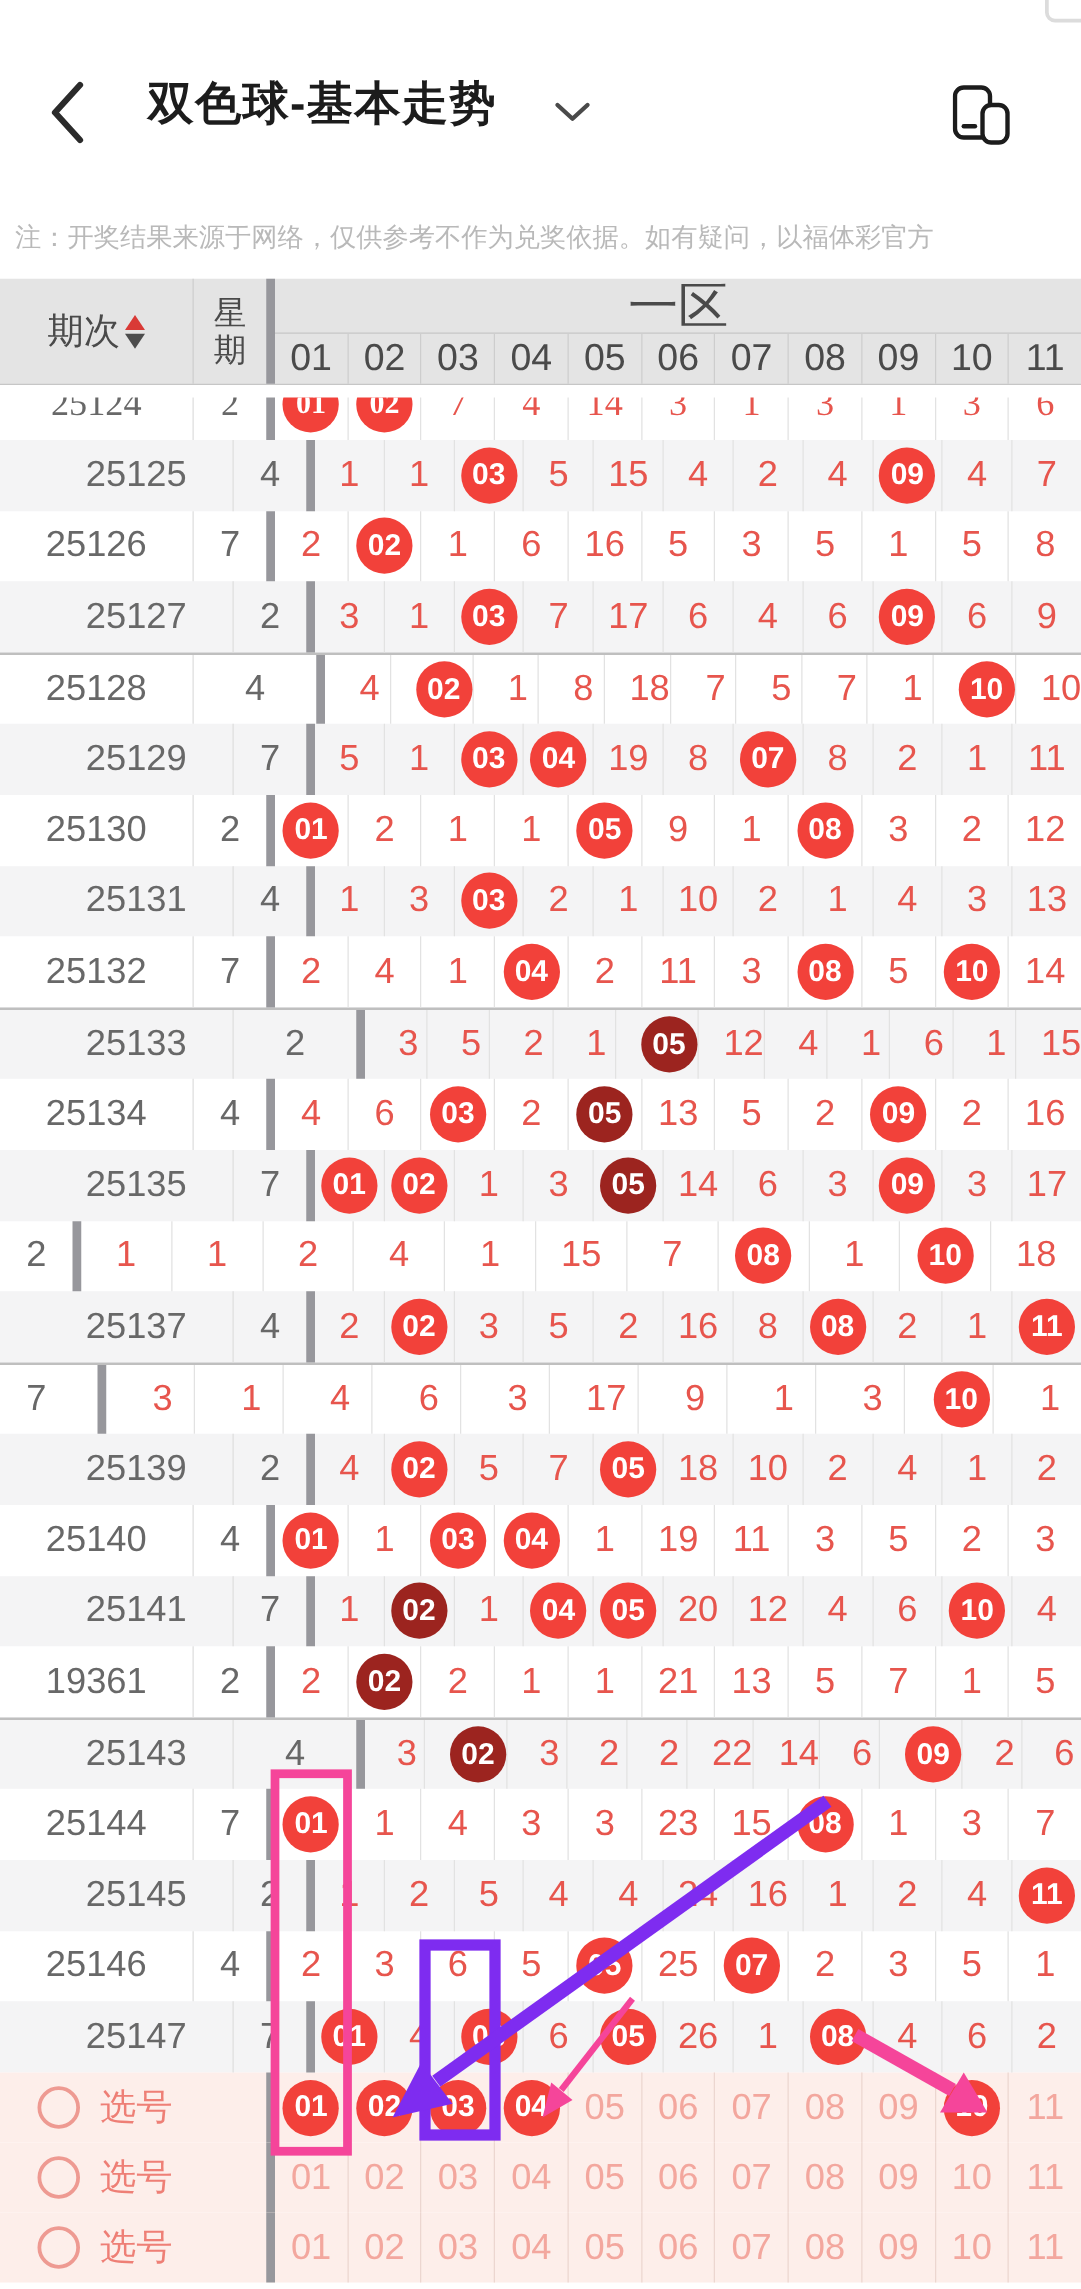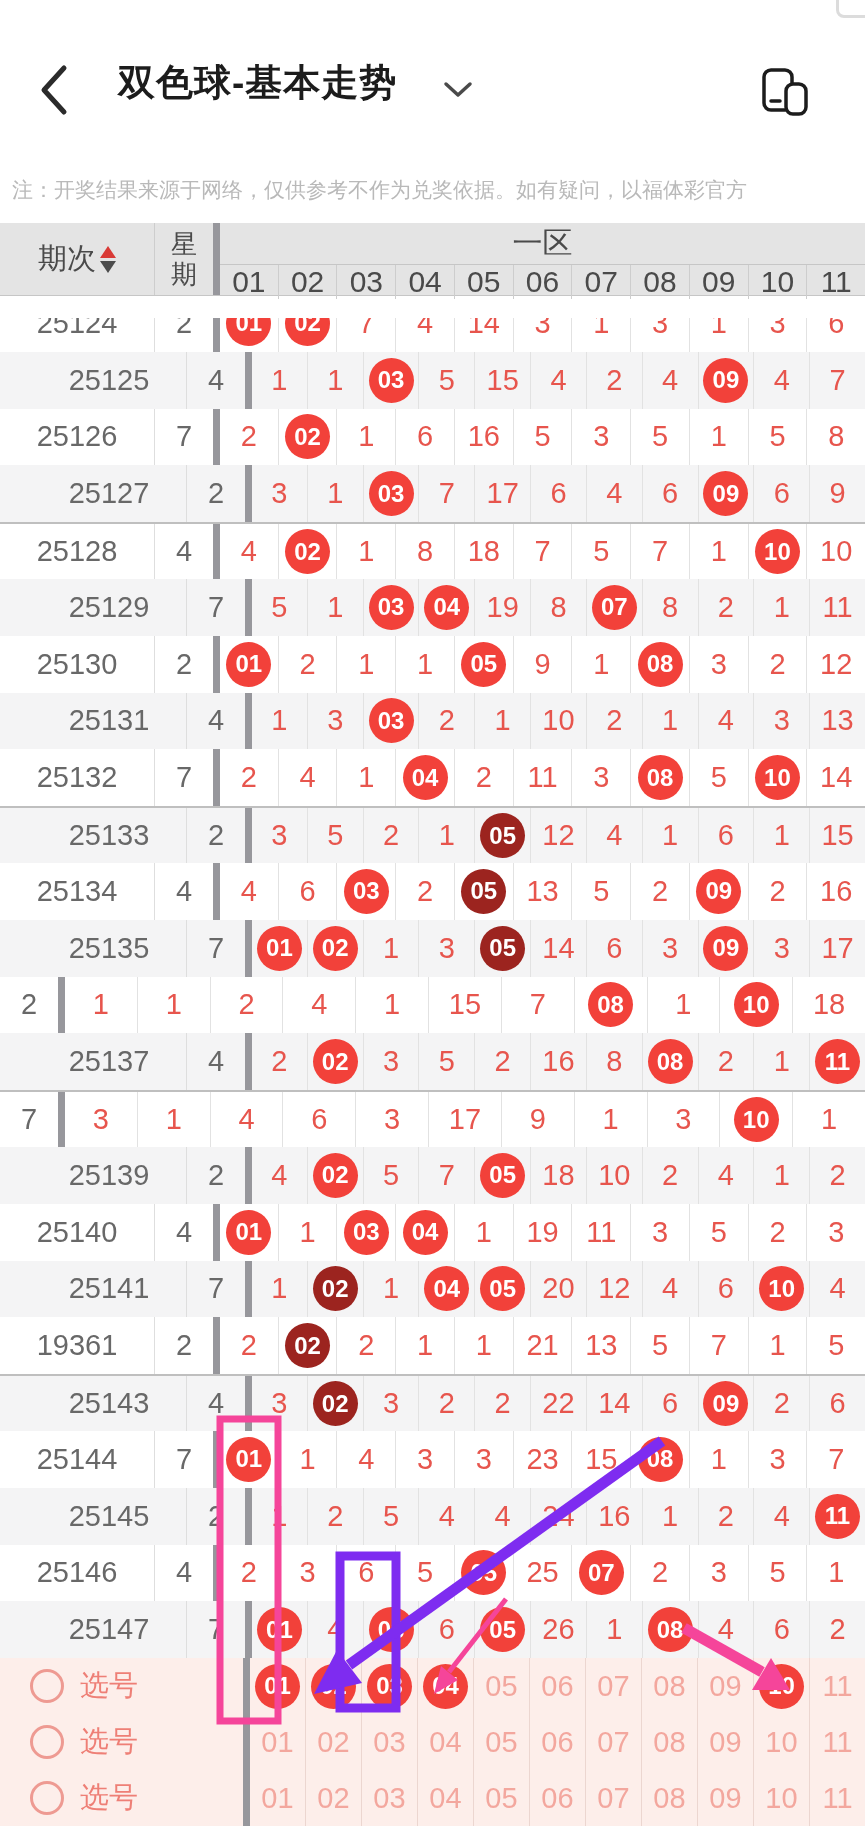--- a/index.html
+++ b/index.html
@@ -13,57 +13,57 @@
   .page-title{position:absolute;left:118px;top:58px;font-size:37px;font-weight:bold;color:#1c1c1c;letter-spacing:1px;}
   .title-caret{position:absolute;left:442px;top:80px;}
   .win-icon{position:absolute;left:762px;top:68px;}
   .top-fragment{position:absolute;left:836px;top:-10px;width:44px;height:22px;border:3px solid #dcdcdc;border-radius:8px;background:#fff;}
 
   .notice{position:absolute;top:176px;left:12px;width:860px;font-size:21px;color:#b9b9b9;
           white-space:nowrap;overflow:hidden;}
 
   
   .table{position:absolute;top:223px;left:0;width:865px;bottom:0;}
-  .thead{display:flex;height:73px;background:#e4e4e4;color:#4a4a4a;
+  .thead{display:flex;height:85px;background:#e4e4e4;color:#4a4a4a;
          border-bottom:1px solid #c6c6c6;box-sizing:border-box;text-align:center;}
   .corner{width:155px;display:flex;align-items:center;justify-content:center;font-size:29px;
           border-right:1px solid #cdcdcd;box-sizing:border-box;}
   .sorticons{display:flex;flex-direction:column;margin-left:4px;row-gap:3px;}
   .tri{width:0;height:0;border-left:8px solid transparent;border-right:8px solid transparent;}
   .tri.up{border-bottom:12px solid #d93a36;}
   .tri.down{border-top:12px solid #4c4c4c;}
   .weekcol{width:58px;display:flex;flex-direction:column;align-items:center;justify-content:center;
            font-size:26px;line-height:30px;box-sizing:border-box;}
   .vdiv{width:7px;background:#97979c;flex:0 0 7px;}
   .zonewrap{flex:1;display:flex;flex-direction:column;}
-  .zone{height:44px;display:flex;align-items:center;justify-content:center;font-size:30px;
+  .zone{height:44px;display:flex;align-items:center;justify-content:center;font-size:40px;
         border-bottom:1px solid #c6c6c6;box-sizing:border-box;}
   .cols{flex:1;display:flex;}
   .cols .ch{flex:1;display:flex;align-items:center;justify-content:center;font-size:30px;
             border-right:1px solid #cdcdcd;box-sizing:border-box;}
   .cols .ch:last-child{border-right:none;}
 
   .rows{position:absolute;top:95px;left:0;right:0;bottom:0;overflow:hidden;}
   .trow{display:flex;height:56.8px;align-items:stretch;box-sizing:border-box;}
   .trow.odd{background:#f4f4f5;padding-left:32px;}
-  .trow.clipped{margin-top:-23px;}
-  .trow.group-start{border-top:2px solid #bfbfbf;}
+  .trow.clipped{margin-top:-23px;font-family:Liberation Serif, serif;}
+  .trow.group-start{border-top:2px solid #bfbfbf;gap:20px;}
   .c{display:flex;align-items:center;justify-content:center;box-sizing:border-box;}
   .c.period{width:155px;font-size:29px;color:#686868;border-right:1px solid #dedede;}
   .c.week{width:58px;font-size:29px;color:#686868;}
   .c.num{flex:1;font-size:29px;color:#e7554d;border-right:1px solid #e2e2e2;position:relative;}
   .c.num:last-child{border-right:none;}
   .ball{width:45px;height:45px;border-radius:50%;display:flex;align-items:center;justify-content:center;
         color:#fff;font-size:24px;font-weight:bold;letter-spacing:0;}
   .ball.red{background:#f2413a;}
   .ball.dark{background:#9c241f;}
 
   
   .prow{display:flex;height:56px;background:#fdeeea;box-sizing:border-box;}
-  .plabel{width:243px;display:flex;align-items:center;padding-left:30px;box-sizing:border-box;
+  .plabel{width:213px;display:flex;align-items:center;padding-left:30px;box-sizing:border-box;
           color:#ee7f76;font-size:29px;column-gap:16px;}
   .pradio{width:34px;height:34px;border:3px solid #ee9a92;border-radius:50%;box-sizing:border-box;cursor:pointer;}
   .pnum{flex:1;display:flex;align-items:center;justify-content:center;font-size:29px;color:#f3a79e;
         border-right:1px solid #ecd6d0;box-sizing:border-box;cursor:pointer;}
   .pnum:last-child{border-right:none;}
   .pball{width:45px;height:45px;border-radius:50%;background:#f2413a;color:#fff;display:flex;
          align-items:center;justify-content:center;font-size:24px;font-weight:bold;}
 
   
   .overlay{position:absolute;inset:0;pointer-events:none;z-index:60;}

